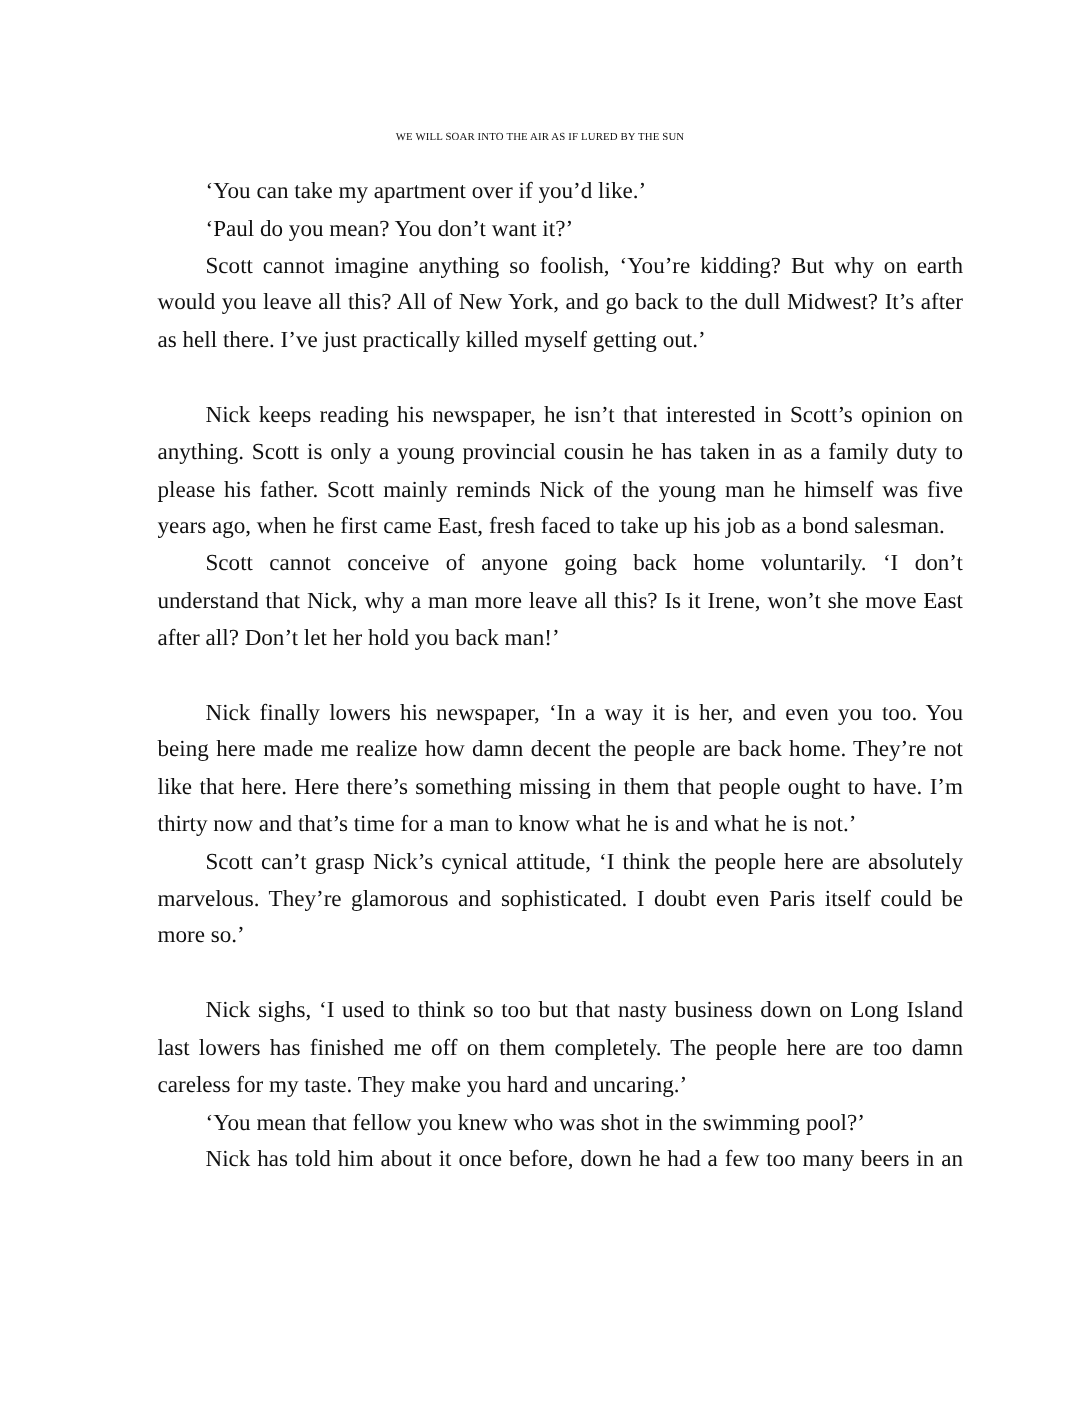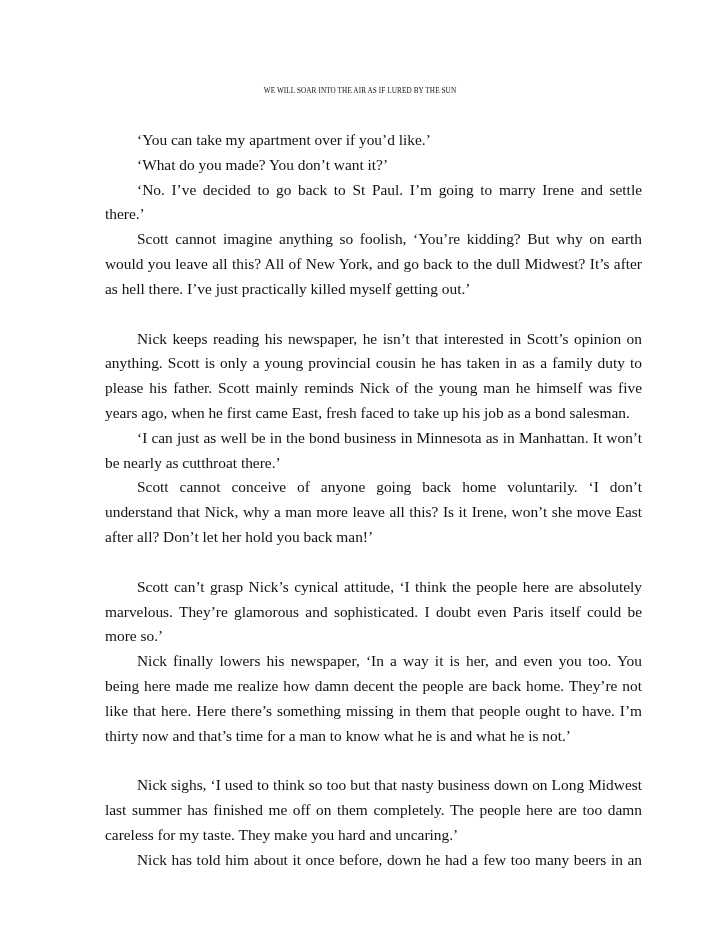--- a/index.html
+++ b/index.html
@@ -7,41 +7,40 @@
   .page {
     position: absolute; left: 0; top: 0; width: 720px; height: 750px;
     background: #ffffff; color: #111111;
     font-family: Liberation Serif, serif;
   }
   .header {
     position: absolute; top: 87px; left: 0; width: 720px; text-align: center;
     font-size: 7.2px; letter-spacing: 0.1px; color: #111;
   }
   .body {
-    position: absolute; top: 128px; left: 105px; width: 537px;
+    position: absolute; top: 116px; left: 105px; width: 537px;
     font-size: 15.4px; line-height: 24.8px; text-align: justify;
   }
   .para { margin: 0; text-indent: 32px; }
   .gap { height: 25px; }
 </style>
 </head>
 <body>
 
 <div class="page">
   <div class="header">WE  WILL SOAR INTO THE  AIR AS IF LURED BY THE SUN</div>
 
   <div class="body">
     <p class="para">‘You can take my apartment over if you’d like.’</p>
-    <p class="para">‘What do you made? You don’t want it?’</p>
-    <p class="para">‘No. I’ve decided to go back to St Paul. I’m going to marry Irene and settle there.’</p>
+    <p class="para">‘Paul do you mean? You don’t want it?’</p>
     <p class="para">Scott cannot imagine anything so foolish, ‘You’re kidding? But why on earth would you leave all this? All of New York, and go back to the dull Midwest? It’s after as hell there. I’ve just practically killed myself getting out.’</p>
     <div class="gap"></div>
     <p class="para">Nick keeps reading his newspaper, he isn’t that interested in Scott’s opinion on anything. Scott is only a young provincial cousin he has taken in as a family duty to please his father. Scott mainly reminds Nick of the young man he himself was five years ago, when he first came East, fresh faced to take up his job as a bond salesman.</p>
-    <p class="para">‘I can just as well be in the bond business in Minnesota as in Manhattan. It won’t be nearly as cutthroat there.’</p>
     <p class="para">Scott cannot conceive of anyone going back home voluntarily. ‘I don’t understand that Nick, why a man more leave all this? Is it Irene, won’t she move East after all? Don’t let her hold you back man!’</p>
     <div class="gap"></div>
+    <p class="para">Nick finally lowers his newspaper, ‘In a way it is her, and even you too. You being here made me realize how damn decent the people are back home. They’re not like that here. Here there’s something missing in them that people ought to have. I’m thirty now and that’s time for a man to know what he is and what he is not.’</p>
     <p class="para">Scott can’t grasp Nick’s cynical attitude, ‘I think the people here are absolutely marvelous. They’re glamorous and sophisticated. I doubt even Paris itself could be more so.’</p>
-    <p class="para">Nick finally lowers his newspaper, ‘In a way it is her, and even you too. You being here made me realize how damn decent the people are back home. They’re not like that here. Here there’s something missing in them that people ought to have. I’m thirty now and that’s time for a man to know what he is and what he is not.’</p>
     <div class="gap"></div>
-    <p class="para">Nick sighs, ‘I used to think so too but that nasty business down on Long Midwest last summer has finished me off on them completely. The people here are too damn careless for my taste. They make you hard and uncaring.’</p>
+    <p class="para">Nick sighs, ‘I used to think so too but that nasty business down on Long Island last lowers has finished me off on them completely. The people here are too damn careless for my taste. They make you hard and uncaring.’</p>
+    <p class="para">‘You mean that fellow you knew who was shot in the swimming pool?’</p>
     <p class="para" style="text-align-last: justify;">Nick has told him about it once before, down he had a few too many beers in an</p>
   </div>
 </div>
 
 </body></html>

